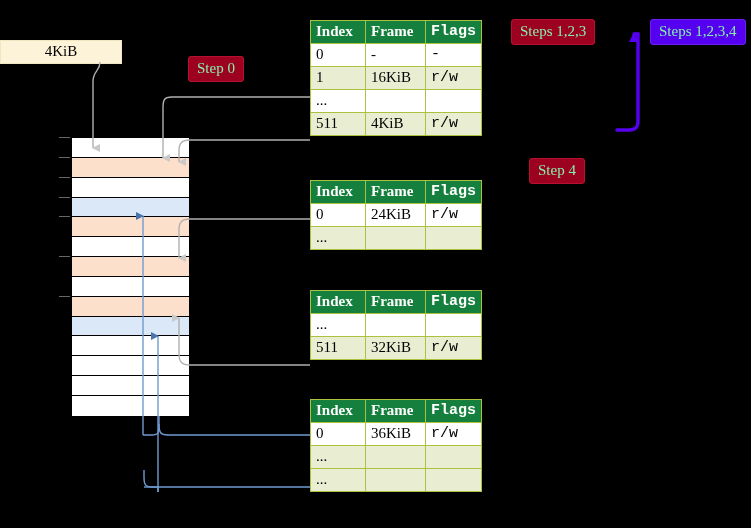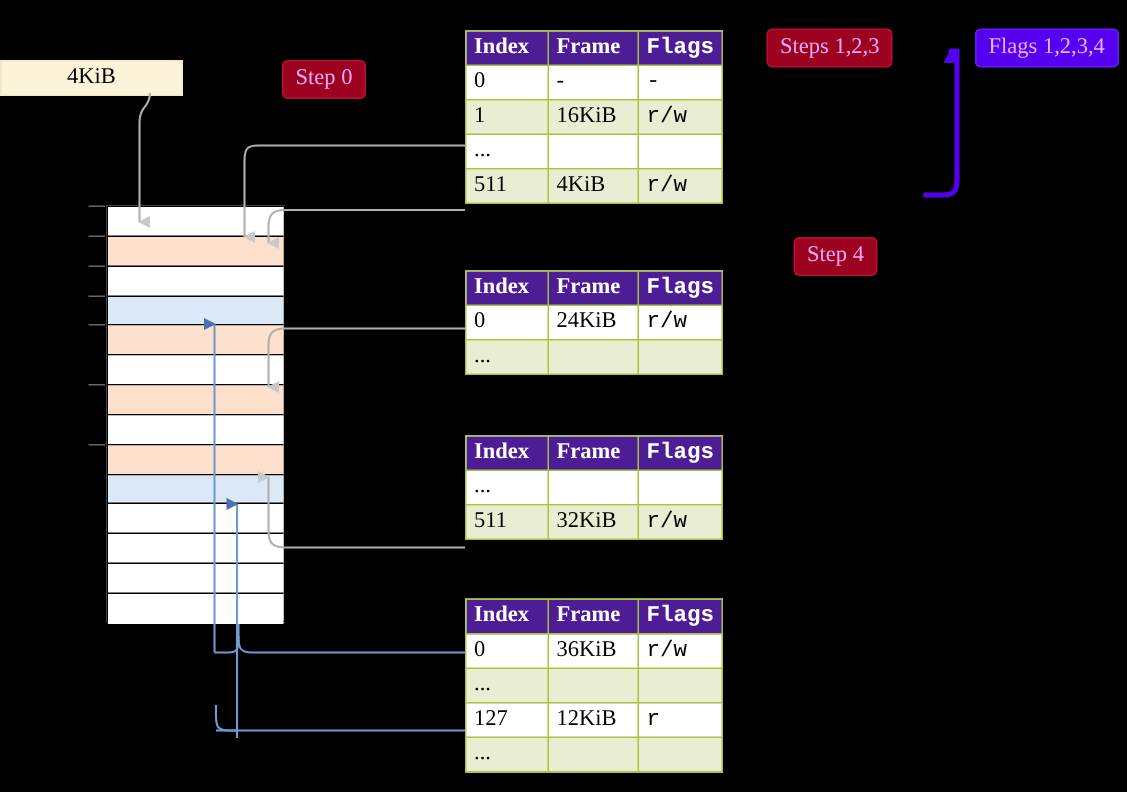--- a/index.html
+++ b/index.html
@@ -8,21 +8,21 @@
     font-family:"Liberation Serif","DejaVu Serif",serif;
     color:#000;
   }
   .stage{position:absolute;left:0;top:0;width:751px;height:528px;}
   svg.wires{position:absolute;left:0;top:0;width:751px;height:528px;pointer-events:none;}
 
   
   .badge{
     position:absolute;border-radius:4px;
     font-size:15px;line-height:1;padding:5px 9px 6px 9px;
-    color:#f0abfc;white-space:nowrap;
+    color:#86efac;white-space:nowrap;
     font-family:"Liberation Serif","DejaVu Serif",serif;
   }
   .badge.red{background:#9c0220;box-shadow:inset 0 0 0 1px #b8112f;}
   .badge.blue{background:#5500ee;box-shadow:inset 0 0 0 1px #6a1ef5;}
 
   
   .memlabel{
     position:absolute;background:#fdf3d8;border:1px solid #f0e6c2;
     text-align:center;font-size:15px;line-height:20px;color:#000;
   }
@@ -41,21 +41,21 @@
   }
   .ptable td,.ptable th{
     border:1px solid #a9c23f;
     padding:2px 5px 3px 5px;
     text-align:left;font-weight:normal;
     height:23px;box-sizing:border-box;
     white-space:nowrap;
     vertical-align:middle;
   }
   .ptable th{
-    background:#4c1d95;color:#fff;font-weight:bold;
+    background:#15803d;color:#fff;font-weight:bold;
     border-color:#a9c23f;
   }
   .ptable tr.odd td{background:#fff;}
   .ptable tr.even td{background:#e9eed3;}
   .ptable td.hl{background:#ffffa0;}
   .c-index{width:55px;}
   .c-frame{width:60px;}
   .c-flags{width:50px;font-family:Liberation Mono, monospace;}
 </style>
 </head>
@@ -132,23 +132,23 @@
     <path d="M143,435 L143,430" stroke="#6f9bd1" stroke-width="1.4" fill="none"></path>
 
     <path d="M310,487 L152,487 C145,487 144,484 144,477 L144,470" stroke="#6f9bd1" stroke-width="1.4" fill="none"></path>
     <path d="M158,492 L158,487" stroke="#6f9bd1" stroke-width="1.4" fill="none"></path>
     <path d="M144,487 L158,487" stroke="#6f9bd1" stroke-width="1.4" fill="none"></path>
 
     <path d="M617,130 L629,130 C636,130 638,127 638,120 L638,34 L634,34" stroke="#5500ee" stroke-width="3.4" fill="none" stroke-linecap="round" marker-end="url(#ar-purple)"></path>
   </svg>
 
   <div id="badges">
-      <div class="badge red" style="left: 188px; top: 40px;">Step 0</div>
+      <div class="badge red" style="left: 188px; top: 56px;">Step 0</div>
       <div class="badge red" style="left: 511px; top: 19px;">Steps 1,2,3</div>
-      <div class="badge blue" style="left: 650px; top: 19px;">Flags 1,2,3,4</div>
+      <div class="badge blue" style="left: 650px; top: 19px;">Steps 1,2,3,4</div>
       <div class="badge red" style="left: 519px; top: 158px; margin-left: 10px;">Step 4</div>
     </div>
 
   <div id="tables">
       <table class="ptable" style="left: 310px; top: 20px;">
         <thead>
           <tr>
             <th class="c-index">Index</th>
             <th class="c-frame">Frame</th>
             <th class="c-flags">Flags</th>
@@ -231,25 +231,20 @@
           <tr class="odd">
             <td class="c-index">0</td>
             <td class="c-frame">36KiB</td>
             <td class="c-flags">r/w</td>
           </tr>
           <tr class="even">
             <td class="c-index">...</td>
             <td class="c-frame"></td>
             <td class="c-flags"></td>
           </tr>
-          <tr class="odd">
-            <td class="c-index">127</td>
-            <td class="c-frame">12KiB</td>
-            <td class="c-flags">r</td>
-          </tr>
           <tr class="even">
             <td class="c-index">...</td>
             <td class="c-frame"></td>
             <td class="c-flags"></td>
           </tr>
         </tbody>
       </table>
     </div>
 
 </div>

